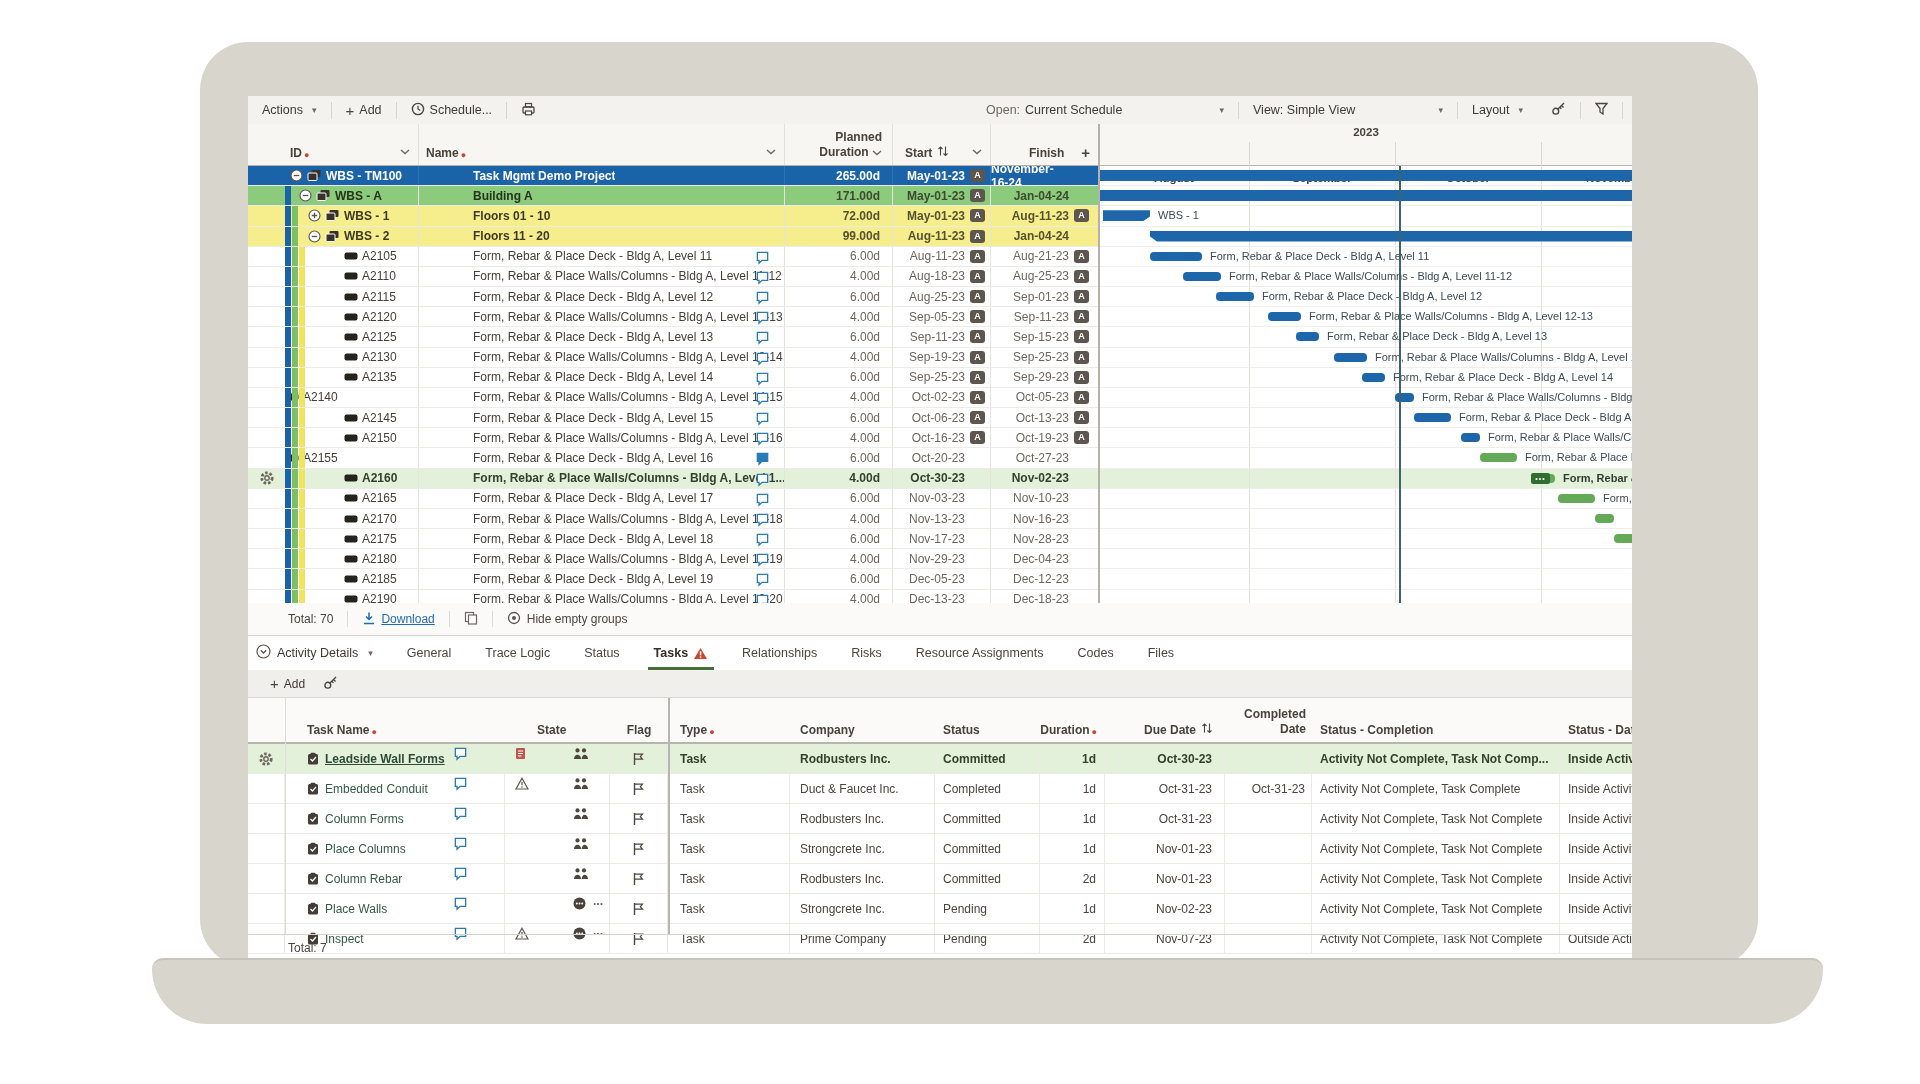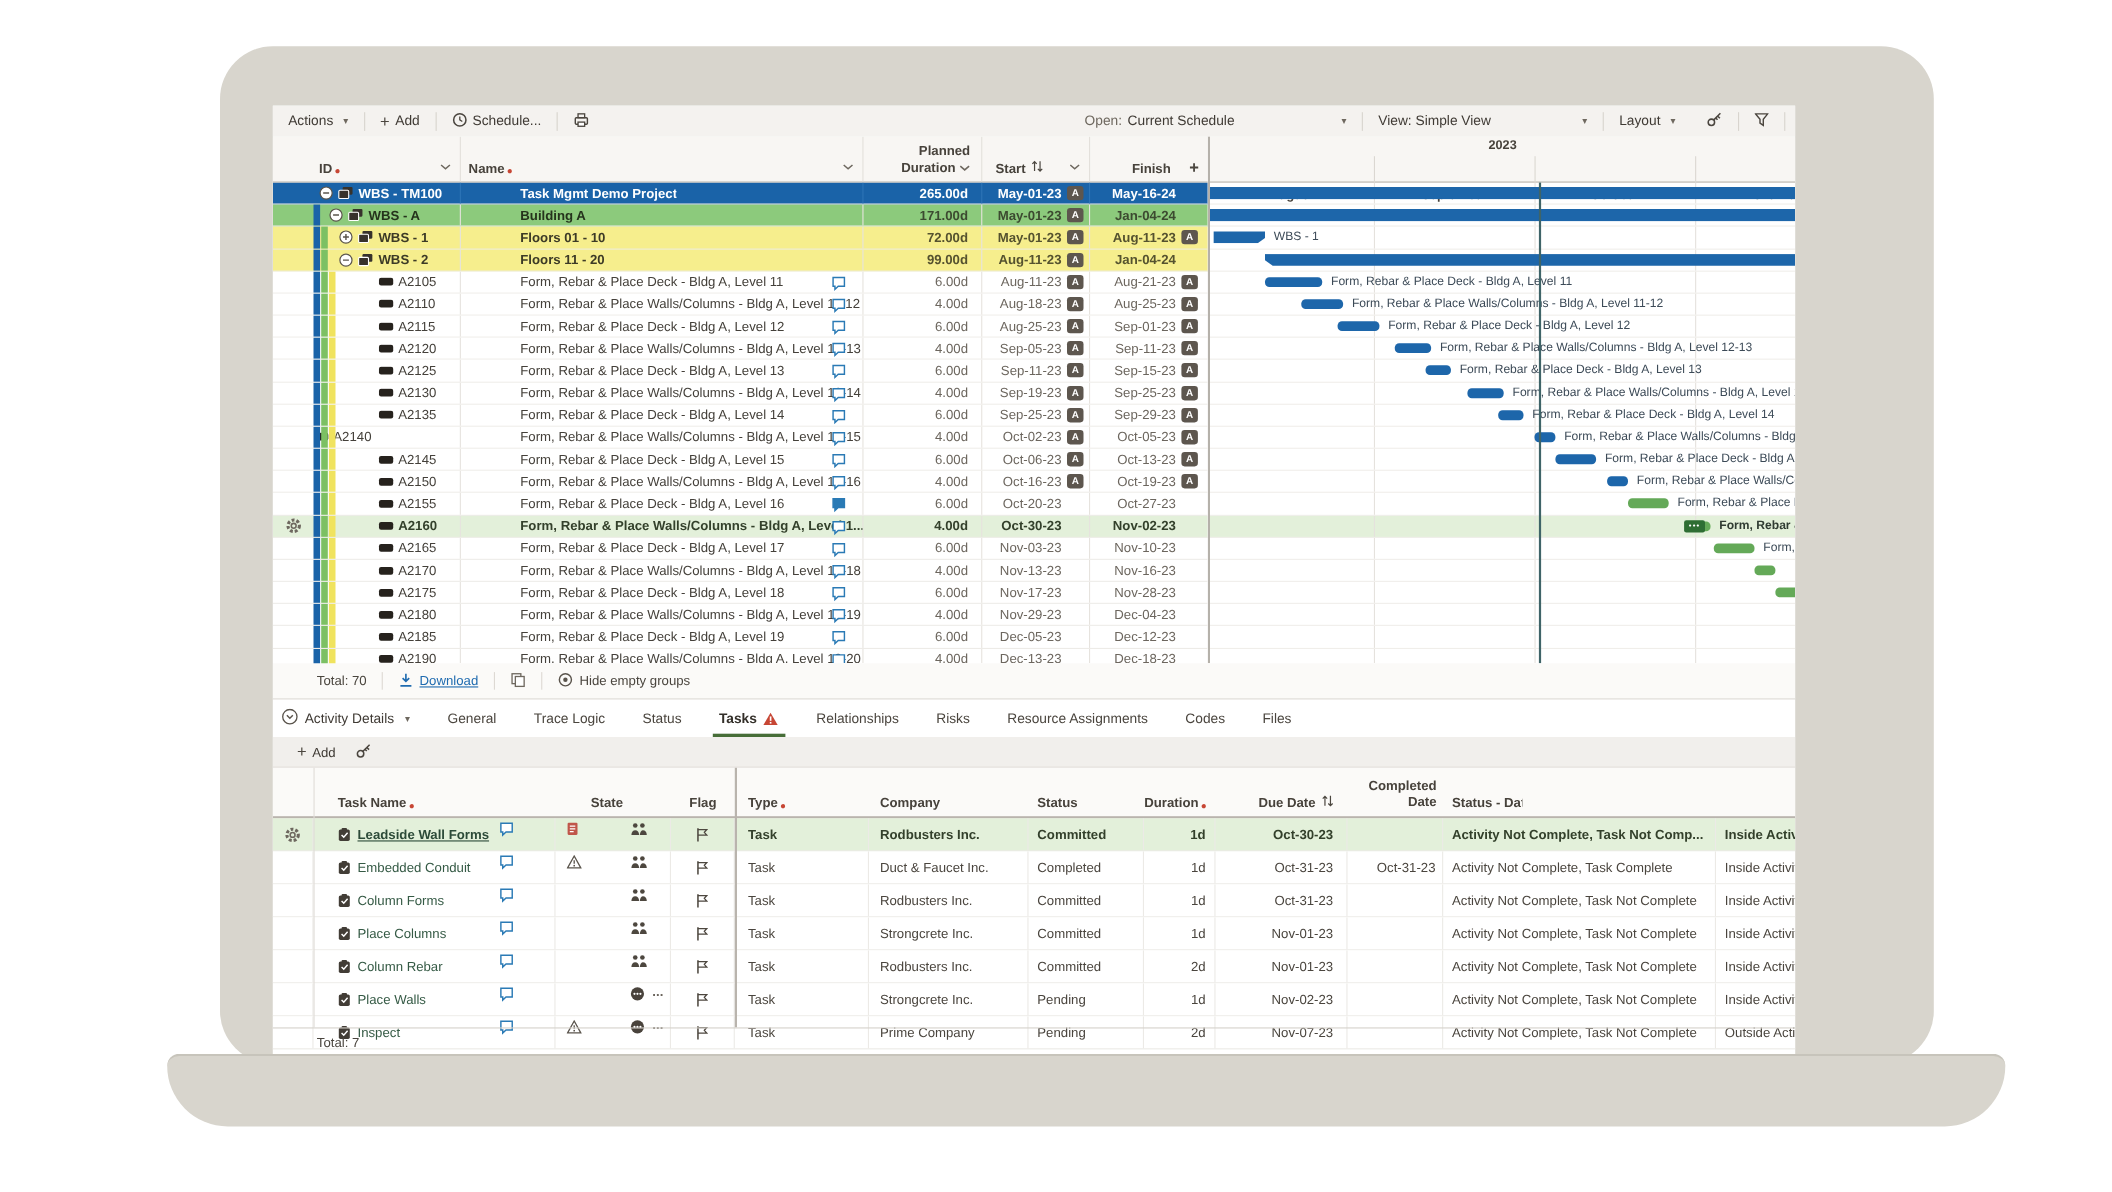--- a/index.html
+++ b/index.html
@@ -244,21 +244,21 @@
               </div>
               <div class="c c-name">
                 <span class="ntxt">Task Mgmt Demo Project</span>
               </div>
               <div class="c c-dur">265.00d</div>
               <div class="c c-start">
                 <span>May-01-23</span>
                 <span class="abadge">A</span>
               </div>
               <div class="c c-fin">
-                <span>May-16-24</span>
+                <span>November-16-24</span>
                 <span class="abadge empty"></span>
               </div>
             </div>
             <div class="grow r-green">
               <span class="strip s0"></span>
               <div class="c c-gut"></div>
               <div class="c c-id" style="padding-left: 14px;">
                 <span class="icn">
                   <svg width="13" height="13" viewBox="0 0 13 13">
                     <circle cx="6.5" cy="6.5" r="5.5" fill="#fff" stroke="#5a544c" stroke-width="1.1"></circle>
@@ -658,21 +658,21 @@
               <div class="c c-fin">
                 <span>Oct-19-23</span>
                 <span class="abadge">A</span>
               </div>
             </div>
             <div class="grow">
               <span class="strip s0"></span>
               <span class="strip s1"></span>
               <span class="strip s2"></span>
               <div class="c c-gut"></div>
-              <div class="c c-id" style="padding-left: 59px; align-items: center;">
+              <div class="c c-id" style=" align-items: center;">
                 <span class="icn">
                   <svg width="14" height="8" viewBox="0 0 14 8">
                     <rect x="0.5" y="0.5" width="13" height="7" rx="2" fill="#26221d"></rect>
                   </svg>
                 </span>
                 <span class="idtxt">A2155</span>
               </div>
               <div class="c c-name">
                 <span class="ntxt">Form, Rebar &amp; Place Deck - Bldg A, Level 16</span>
                 <span class="icn cmt">
@@ -1195,20 +1195,23 @@
         <div class="tc t-due">
             <span>Due Date</span>
             <span class="sorticn" id="ic-sort2"><svg width="12" height="12" viewBox="0 0 12 12">
                 <path d="M3.5 10.5V2M1.5 4l2-2 2 2" stroke="#4b463f" fill="none" stroke-width="1.1"></path>
                 <path d="M8.5 1.5v9M6.5 8.5l2 2 2-2" stroke="#4b463f" fill="none" stroke-width="1.1"></path>
               </svg></span>
           </div>
         <div class="tc t-comp">
             <span style="line-height:1.25;"><span>Completed</span><br><span>Date</span></span>
           </div>
+        <div class="tc t-sc">
+            <span>Status - Completion</span>
+          </div>
         <div class="tc t-sd">
             <span>Status - Dat</span>
           </div>
       </div>
       <div id="task-rows">
           <div class="trow hl">
             <div class="tc t-gut">
               <span class="icn">
                 <svg width="16" height="16" viewBox="0 0 16 16">
                   <circle cx="8" cy="8" r="5.2" fill="none" stroke="#6e685f" stroke-width="2.8" stroke-dasharray="2.6 1.8"></circle>

